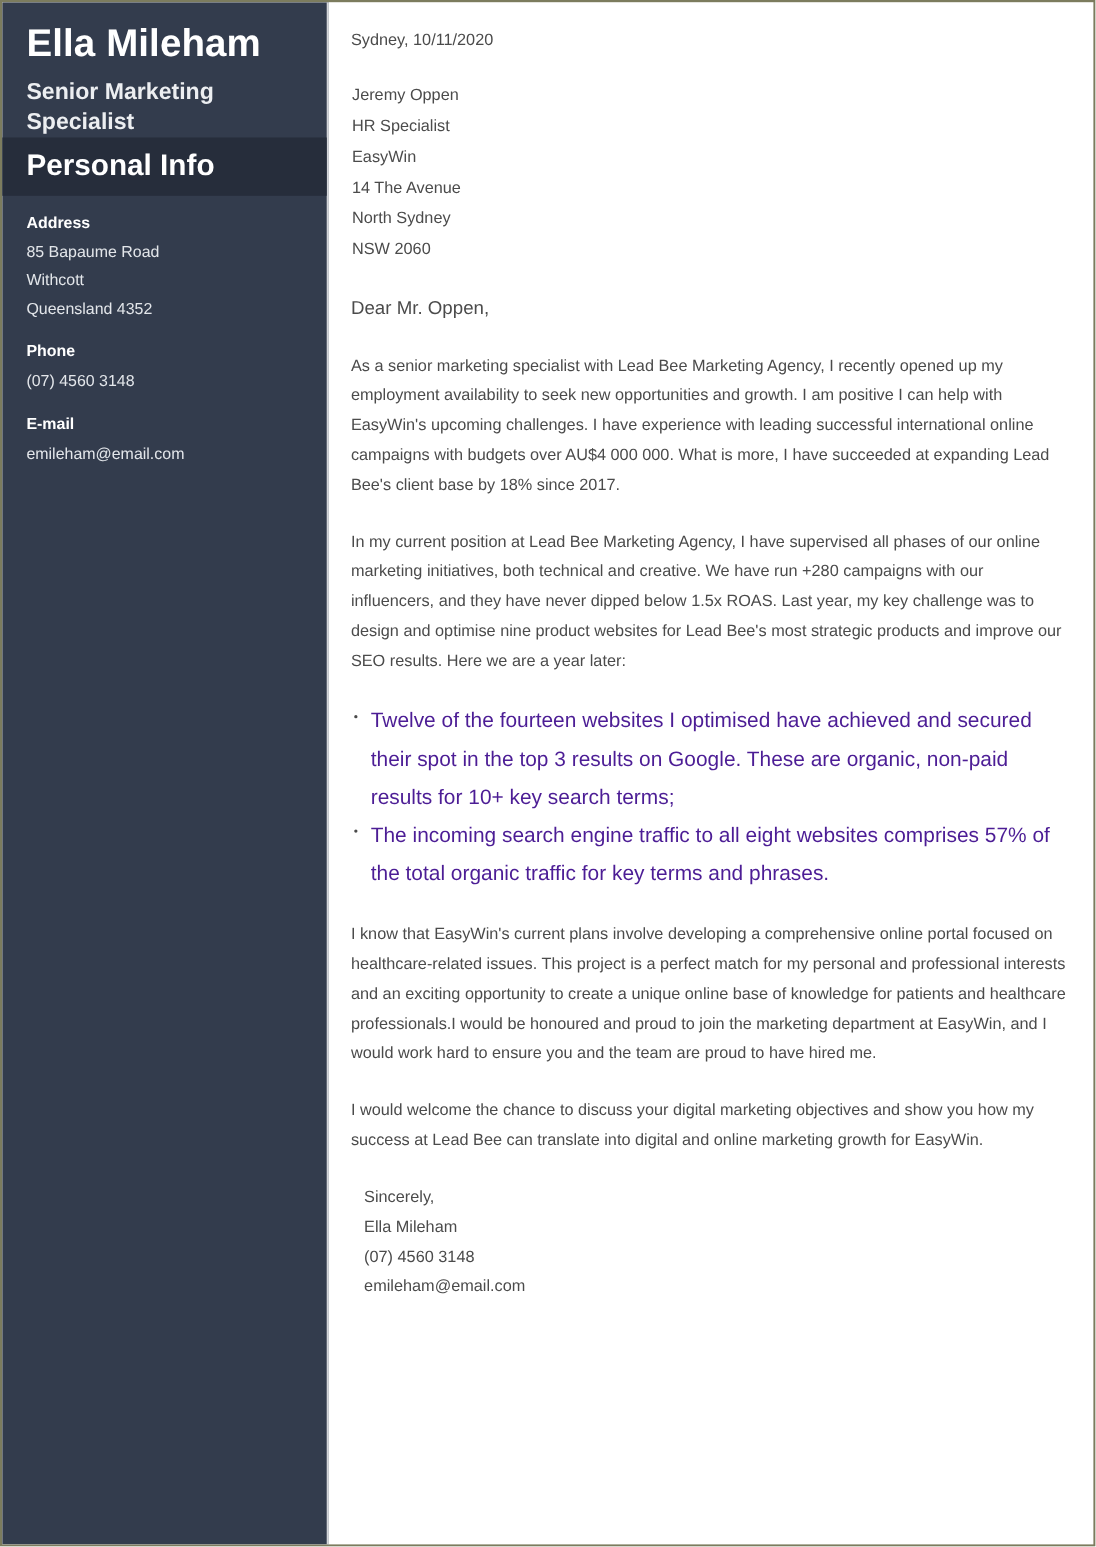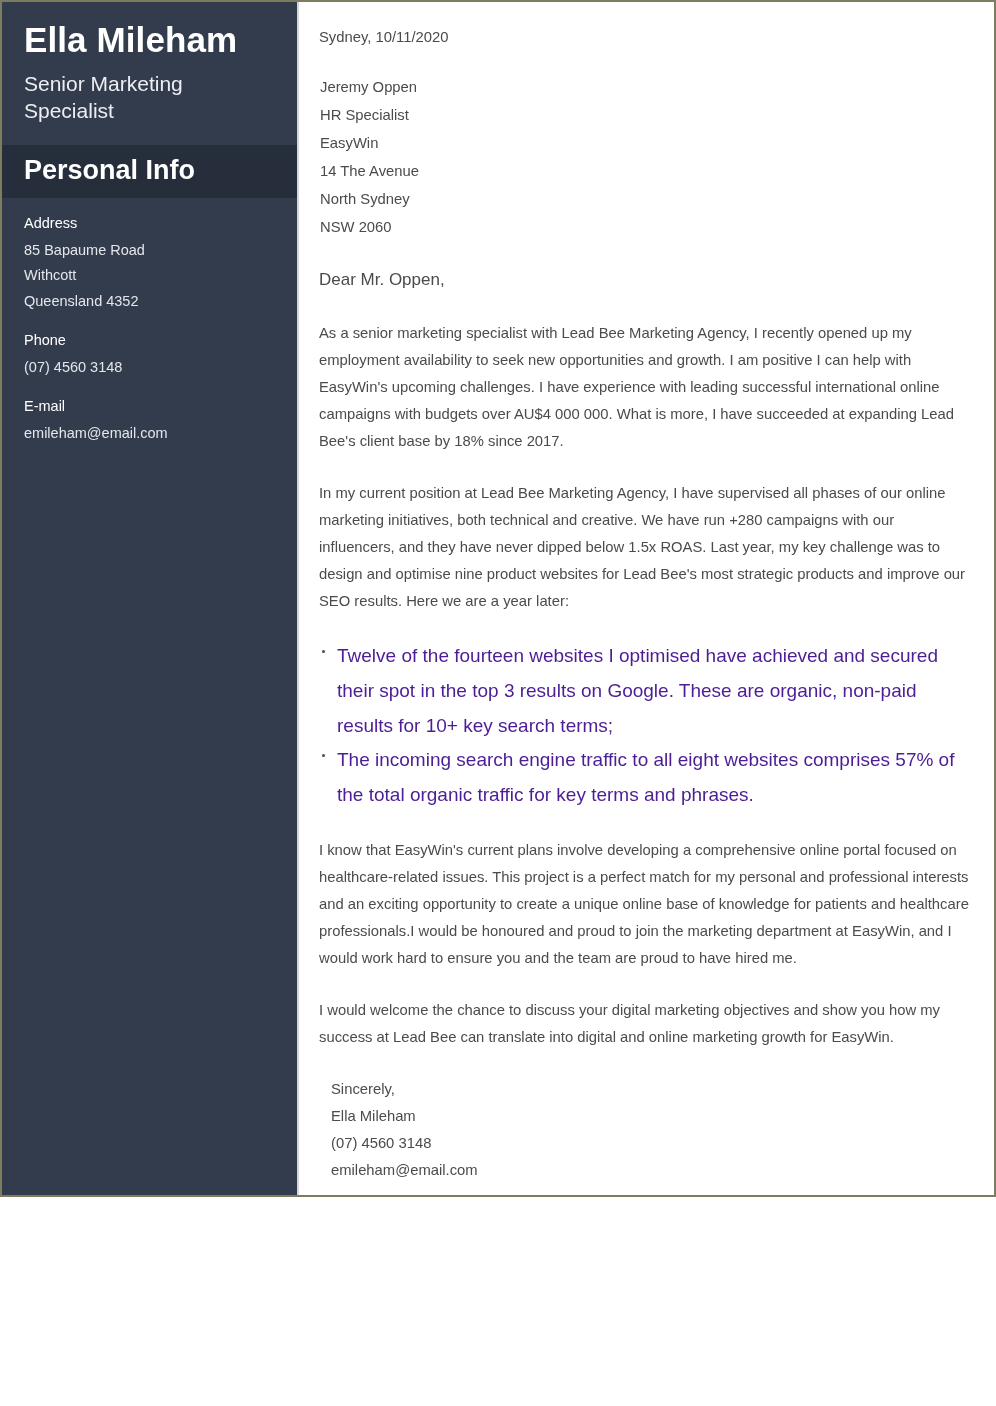--- a/index.html
+++ b/index.html
@@ -10,21 +10,21 @@
   }
   body {
     font-family: "Liberation Sans", sans-serif;
     -webkit-font-smoothing: antialiased;
   }
 
   
   .page {
     position: relative;
     width: 996px;
-    height: 1197px;
+    height: 1406px;
     box-sizing: border-box;
     background: #ffffff;
     border: 2px solid #7c7c5e;
     display: flex;
     overflow: hidden;
   }
 
   
   .sidebar {
     position: relative;
@@ -46,24 +46,24 @@
     font-weight: bold;
     letter-spacing: 0.1px;
     color: #ffffff;
     margin: 0 0 12px 0;
     white-space: nowrap;
   }
 
   .job-title {
     font-size: 21px;
     line-height: 1.28;
-    font-weight: normal;
+    font-weight: bold;
     color: #eceef1;
     margin: 0;
-    padding-bottom: 20px;
+    padding-bottom: 0;
   }
 
   .section-band {
     background: #262d3b;
     padding: 11px 22px 12px 22px;
     box-sizing: border-box;
   }
 
   .section-band-title {
     font-size: 27px;
@@ -76,21 +76,21 @@
   .info-body {
     padding: 15px 22px 0 22px;
   }
 
   .info-group {
     margin-bottom: 15px;
   }
 
   .info-label {
     font-size: 14.5px;
-    font-weight: normal;
+    font-weight: bold;
     color: #ffffff;
     line-height: 1.45;
     margin: 0 0 4px 0;
   }
 
   .info-line {
     font-size: 14.5px;
     font-weight: normal;
     color: #e3e6ea;
     line-height: 1.78;

